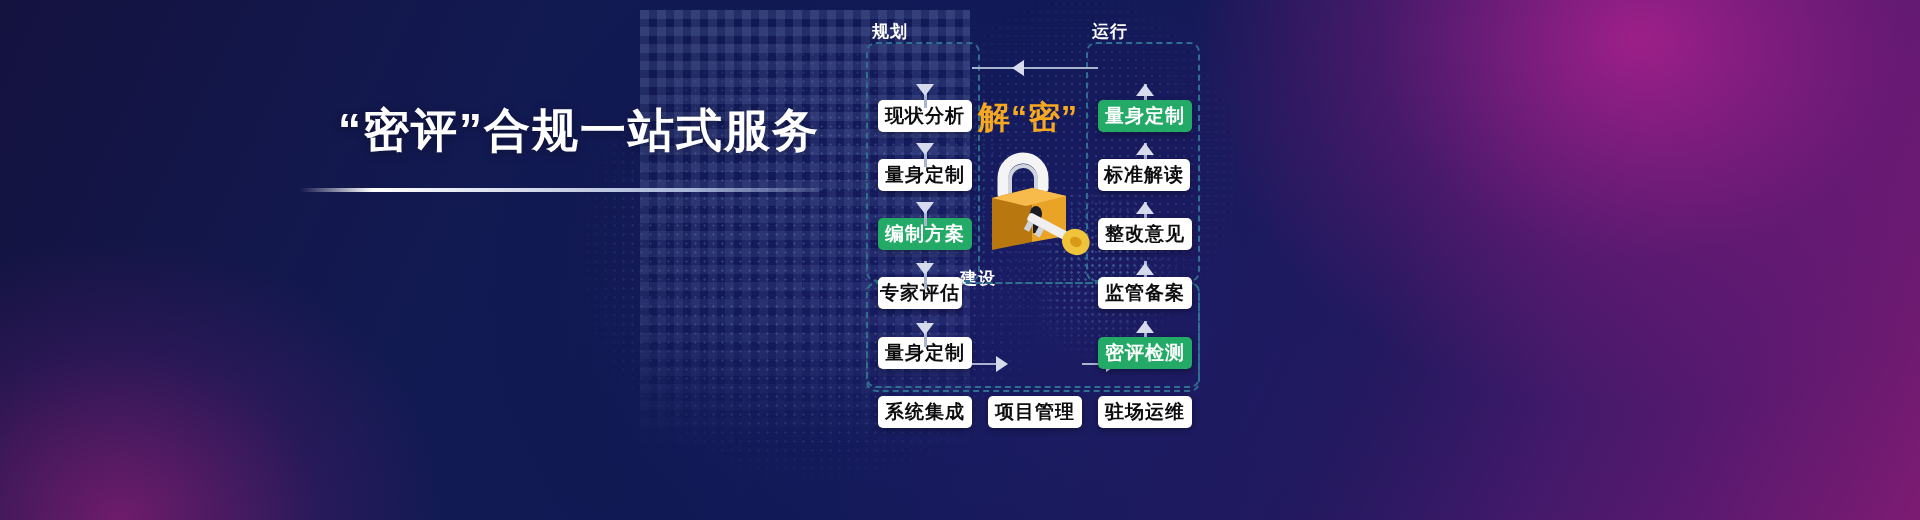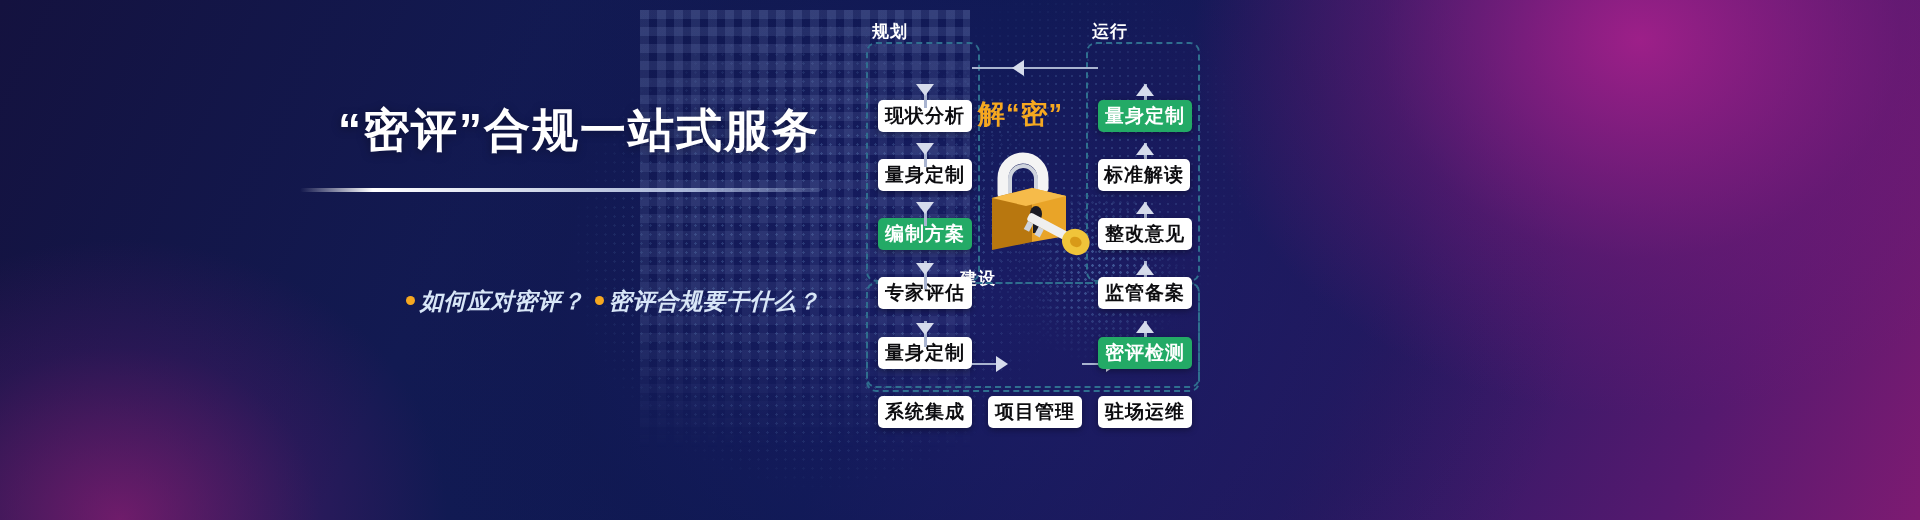--- a/index.html
+++ b/index.html
@@ -125,21 +125,21 @@
   .vline { position: absolute; width: 3px; background: #a9b4d0; }
   .hline { position: absolute; height: 2px; background: #a9b4d0; }
   .arr { position: absolute; width: 0; height: 0; }
   .arr.down { border-left: 9px solid transparent; border-right: 9px solid transparent; border-top: 12px solid #d6dcec; }
   .arr.up   { border-left: 9px solid transparent; border-right: 9px solid transparent; border-bottom: 12px solid #d6dcec; }
   .arr.right{ border-top: 8px solid transparent; border-bottom: 8px solid transparent; border-left: 12px solid #d6dcec; }
   .arr.left { border-top: 8px solid transparent; border-bottom: 8px solid transparent; border-right: 12px solid #d6dcec; }
 
   #lock-label {
     position: absolute; left: 118px; top: 96px;
-    color: #f6a820; font-size: 27px; font-weight: 700;
+    color: #f6a820; font-size: 32px; font-weight: 700;
     white-space: nowrap; letter-spacing: 1px;
   }
   #lock-art { position: absolute; left: 110px; top: 138px; }
 </style>
 </head>
 <body>
 
 <div id="banner">
 
   <div id="globe-dots"></div>
@@ -147,23 +147,20 @@
   <div id="grid-watermark"></div>
   <div id="dot-cloud"></div>
 
   <div id="copy">
 
     <div id="headline">“密评”合规一站式服务</div>
 
     <div id="divider"></div>
 
 
-    <div id="bullets">
-      <span class="dot"></span><span>如何应对密评？</span><span class="gap"></span><span class="dot"></span><span>密评合规要干什么？</span>
-    </div>
   </div>
 
   <div id="flow">
 
     <div class="group-label" style="left:12px; top:20px;">规划</div>
     <div class="group-label" style="left:232px; top:20px;">运行</div>
     <div class="group-label" style="left:100px; top:267px;">建设</div>
 
     <div class="dash-box" style="left:6px;  top:42px;  width:114px; height:240px;"></div>
     <div class="dash-box" style="left:226px; top:42px; width:114px; height:240px;"></div>
@@ -175,21 +172,21 @@
     <div class="arr down" style="left:56px; top:84px;"></div>
 
     <div class="node white" style="left:18px; top:111px; width:94px; height:32px;">量身定制</div>
     <div class="vline" style="left:64px; top:143px; height:24px;"></div>
     <div class="arr down" style="left:56px; top:143px;"></div>
 
     <div class="node green" style="left:18px; top:170px; width:94px; height:32px;">编制方案</div>
     <div class="vline" style="left:64px; top:202px; height:24px;"></div>
     <div class="arr down" style="left:56px; top:202px;"></div>
 
-    <div class="node white" style="left:18px; top:229px; width:94px; height:32px;">专家评估</div>
+    <div class="node white" style="left:18px; top:229px; width:84px; height:32px;">专家评估</div>
     <div class="vline" style="left:64px; top:261px; height:28px;"></div>
     <div class="arr down" style="left:56px; top:263px;"></div>
 
     <div class="node white" style="left:18px; top:289px; width:94px; height:32px;">量身定制</div>
     <div class="vline" style="left:64px; top:321px; height:26px;"></div>
     <div class="arr down" style="left:56px; top:323px;"></div>
 
     <div class="node white" style="left:18px; top:348px; width:94px; height:32px;">系统集成</div>
 
     <div class="hline" style="left:112px; top:363px; width:34px;"></div>

